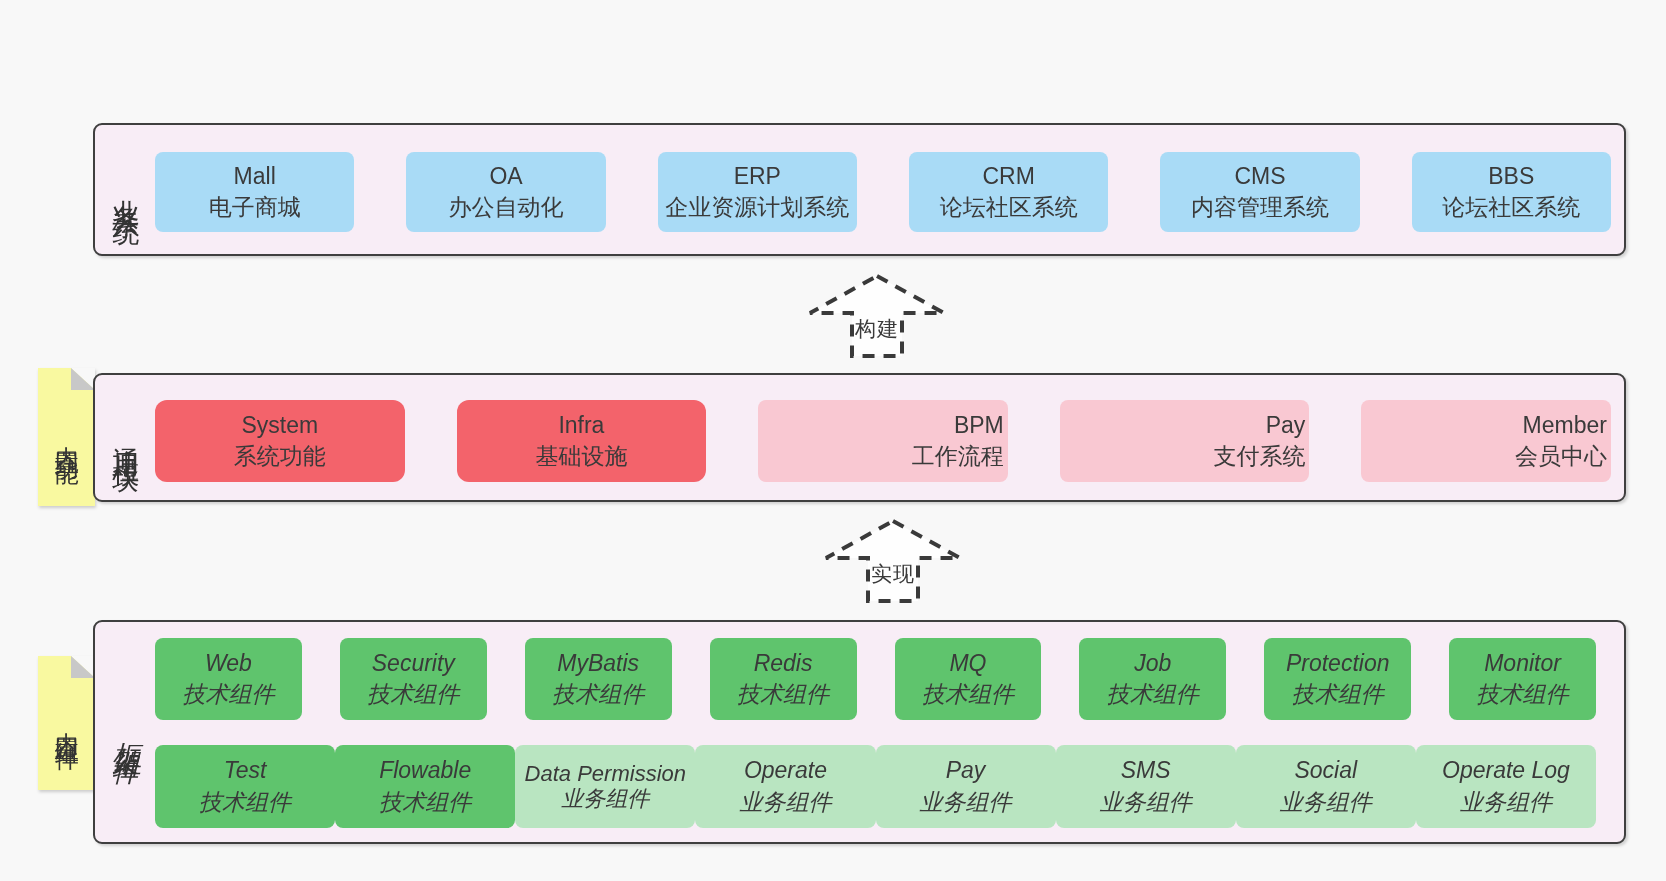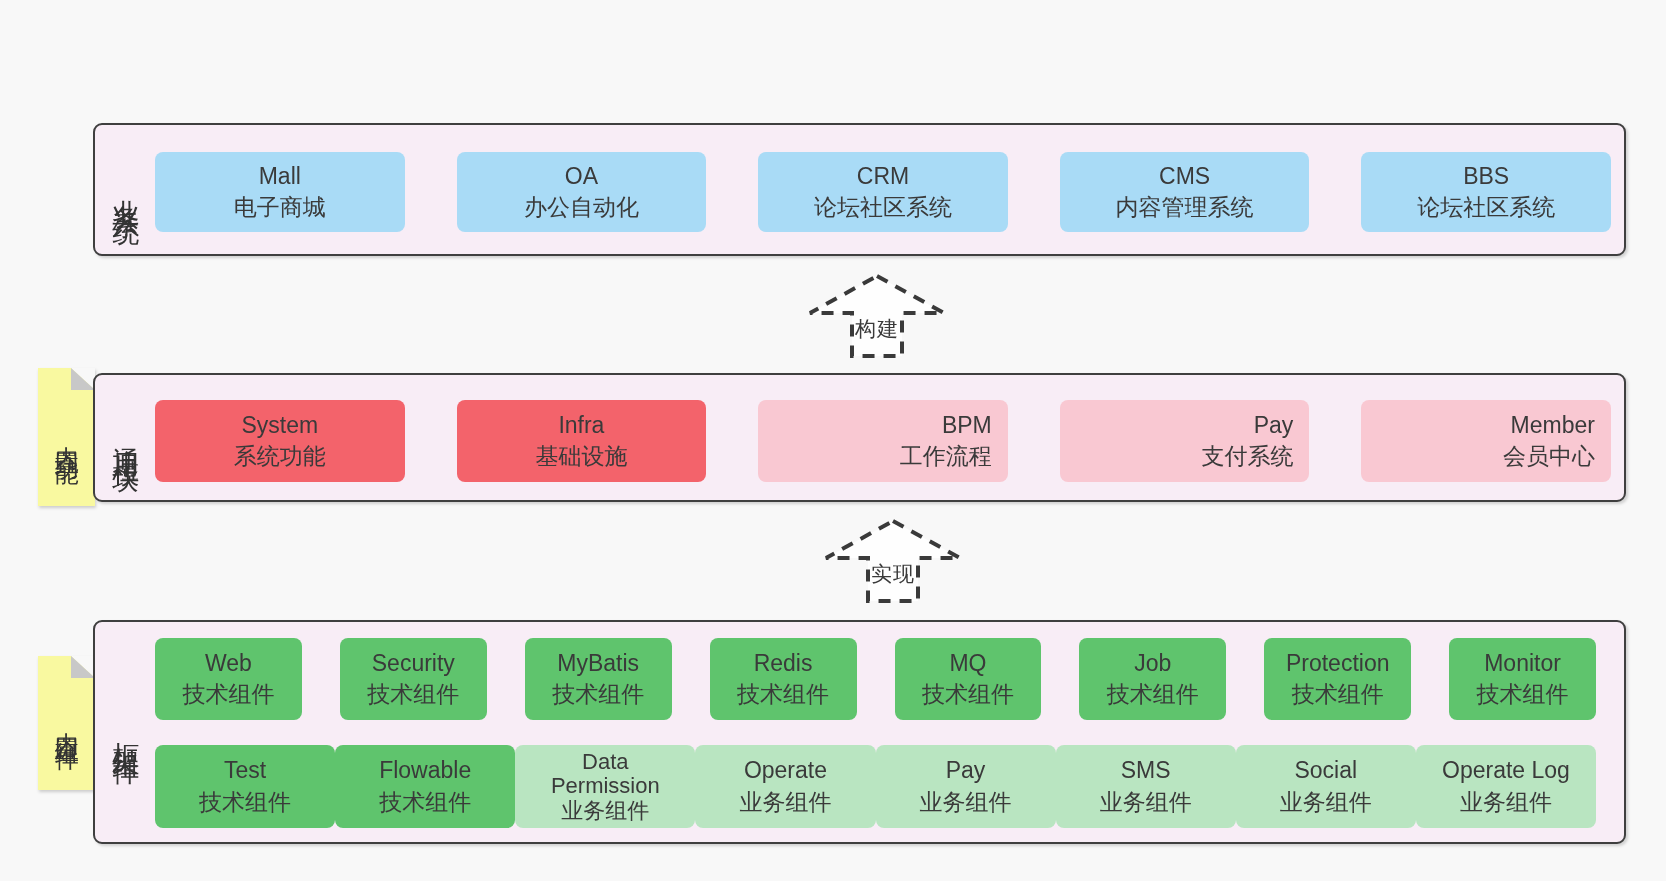--- a/index.html
+++ b/index.html
@@ -10,34 +10,34 @@
   }
   html,body{margin:0;padding:0;}
   .page{position:relative;width:1666px;height:881px;overflow:hidden;background:var(--page-bg);
         font-family:"Liberation Sans","DejaVu Sans",sans-serif;color:var(--box-text);}
   
   .band{position:absolute;left:93px;width:1533px;background:var(--band-bg);
         border:2px solid var(--band-border);border-radius:9px;box-sizing:border-box;z-index:2;
         box-shadow:2px 2px 3px rgba(0,0,0,0.16);}
   .band1{top:123px;height:133px;}
   .band2{top:373px;height:129px;}
-  .band3{top:620px;height:224px;}
+  .band3{top:620px;height:224px;font-style:italic;}
   .band-label{position:absolute;left:13px;top:50%;transform:translateY(-50%);
         writing-mode:vertical-rl;text-orientation:upright;font-size:27px;letter-spacing:6px;
         line-height:1.25;color:#333;white-space:nowrap;}
   
   .row{position:absolute;display:flex;}
   .band1 .row{left:60px;right:13px;top:27px;height:80px;gap:52px;}
   .band2 .row{left:60px;right:13px;top:25px;height:82px;gap:52px;}
   .band3 .row1{left:60px;right:28px;top:16px;height:82px;gap:38px;}
   .band3 .row2{left:60px;right:28px;top:123px;height:83px;}
   .box{flex:1;border-radius:8px;display:flex;flex-direction:column;align-items:center;
        justify-content:center;text-align:center;font-size:23px;line-height:1.35;
-       padding:2px 16px;box-sizing:border-box;color:var(--box-text);}
-  .v-blue{background:var(--blue);} .v-red{background:var(--red);} .v-pink{background:var(--pink);align-items:flex-end;}
+       padding:2px 4px;box-sizing:border-box;color:var(--box-text);}
+  .v-blue{background:var(--blue);} .v-red{background:var(--red);border-radius:12px;} .v-pink{background:var(--pink);align-items:flex-end;}
   .v-green{background:var(--green);} .v-lightgreen{background:var(--lightgreen);}
   .tight{line-height:1.12;font-size:22px;}
   
   .note{position:absolute;left:38px;width:57px;background:var(--note-yellow);z-index:1;
         box-shadow:1px 2px 3px rgba(0,0,0,0.18);}
   .note1{top:368px;height:138px;}
   .note2{top:656px;height:134px;}
   .note-fold{position:absolute;top:0;right:0;display:block;}
   .fold-bg{fill:var(--page-bg);} .fold-face{fill:var(--fold-gray);}
   .note-text{position:absolute;left:50%;top:50%;transform:translate(-50%,-50%);
@@ -64,20 +64,24 @@
 
     <div class="box v-blue">
         <div>Mall</div>
         <div>电子商城</div>
       </div>
         <div class="box v-blue">
         <div>OA</div>
         <div>办公自动化</div>
       </div>
         <div class="box v-blue">
+        <div>ERP</div>
+        <div>企业资源计划系统</div>
+      </div>
+        <div class="box v-blue">
         <div>CRM</div>
         <div>论坛社区系统</div>
       </div>
         <div class="box v-blue">
         <div>CMS</div>
         <div>内容管理系统</div>
       </div>
         <div class="box v-blue">
         <div>BBS</div>
         <div>论坛社区系统</div>

